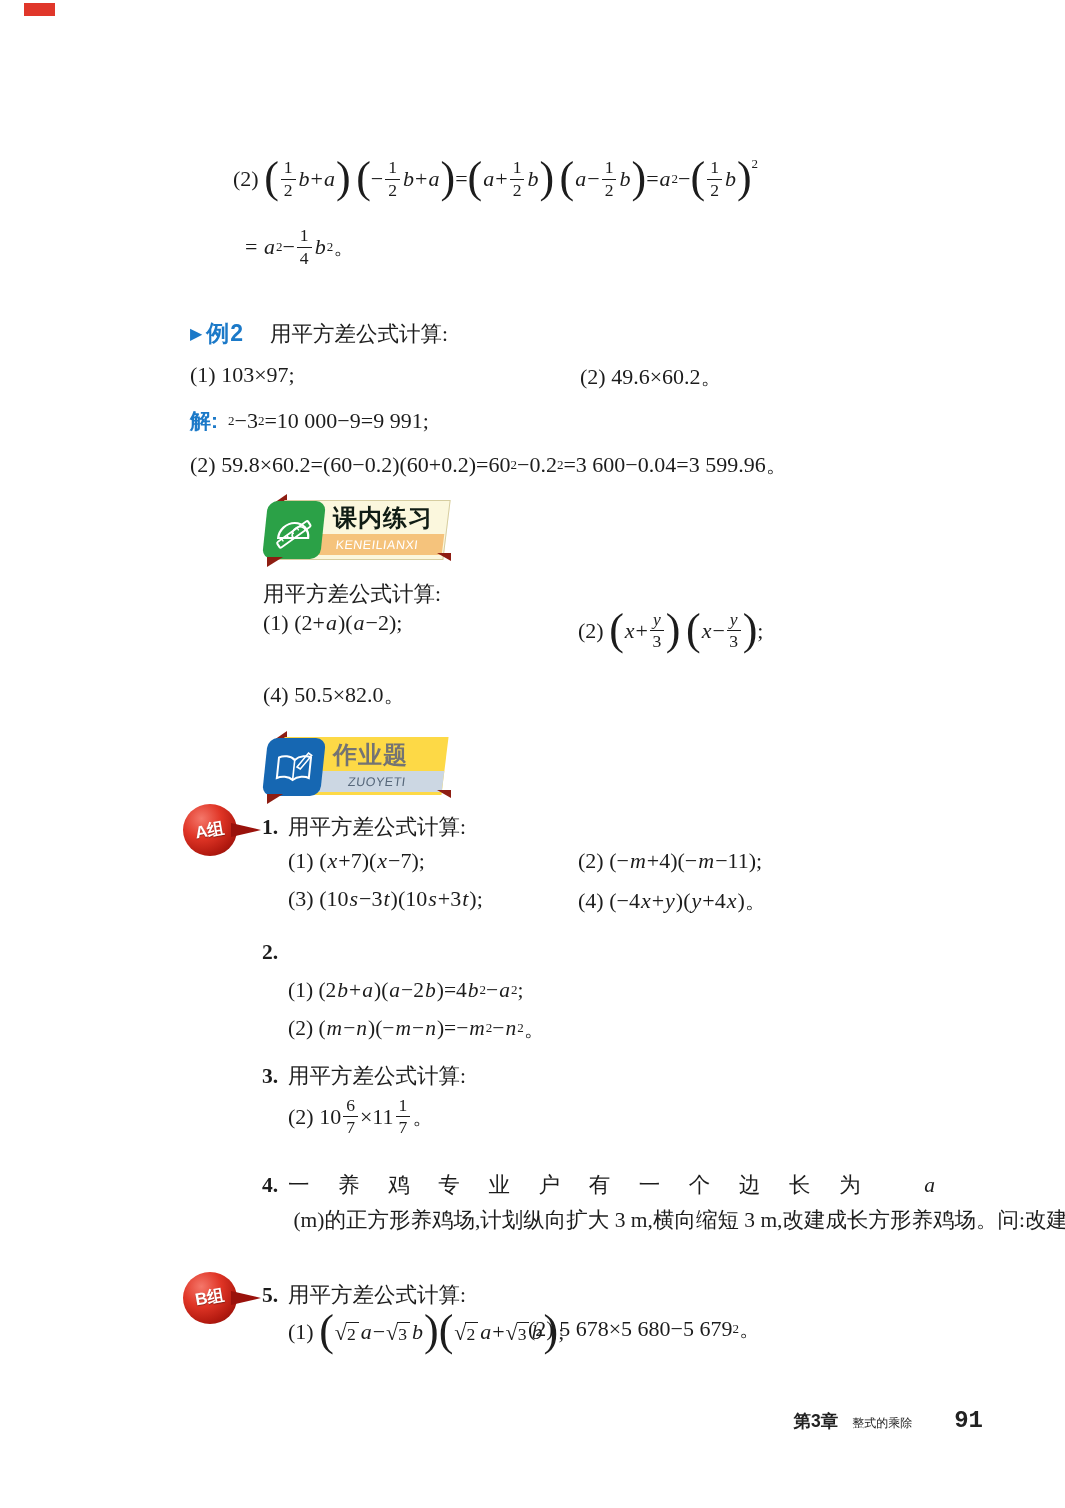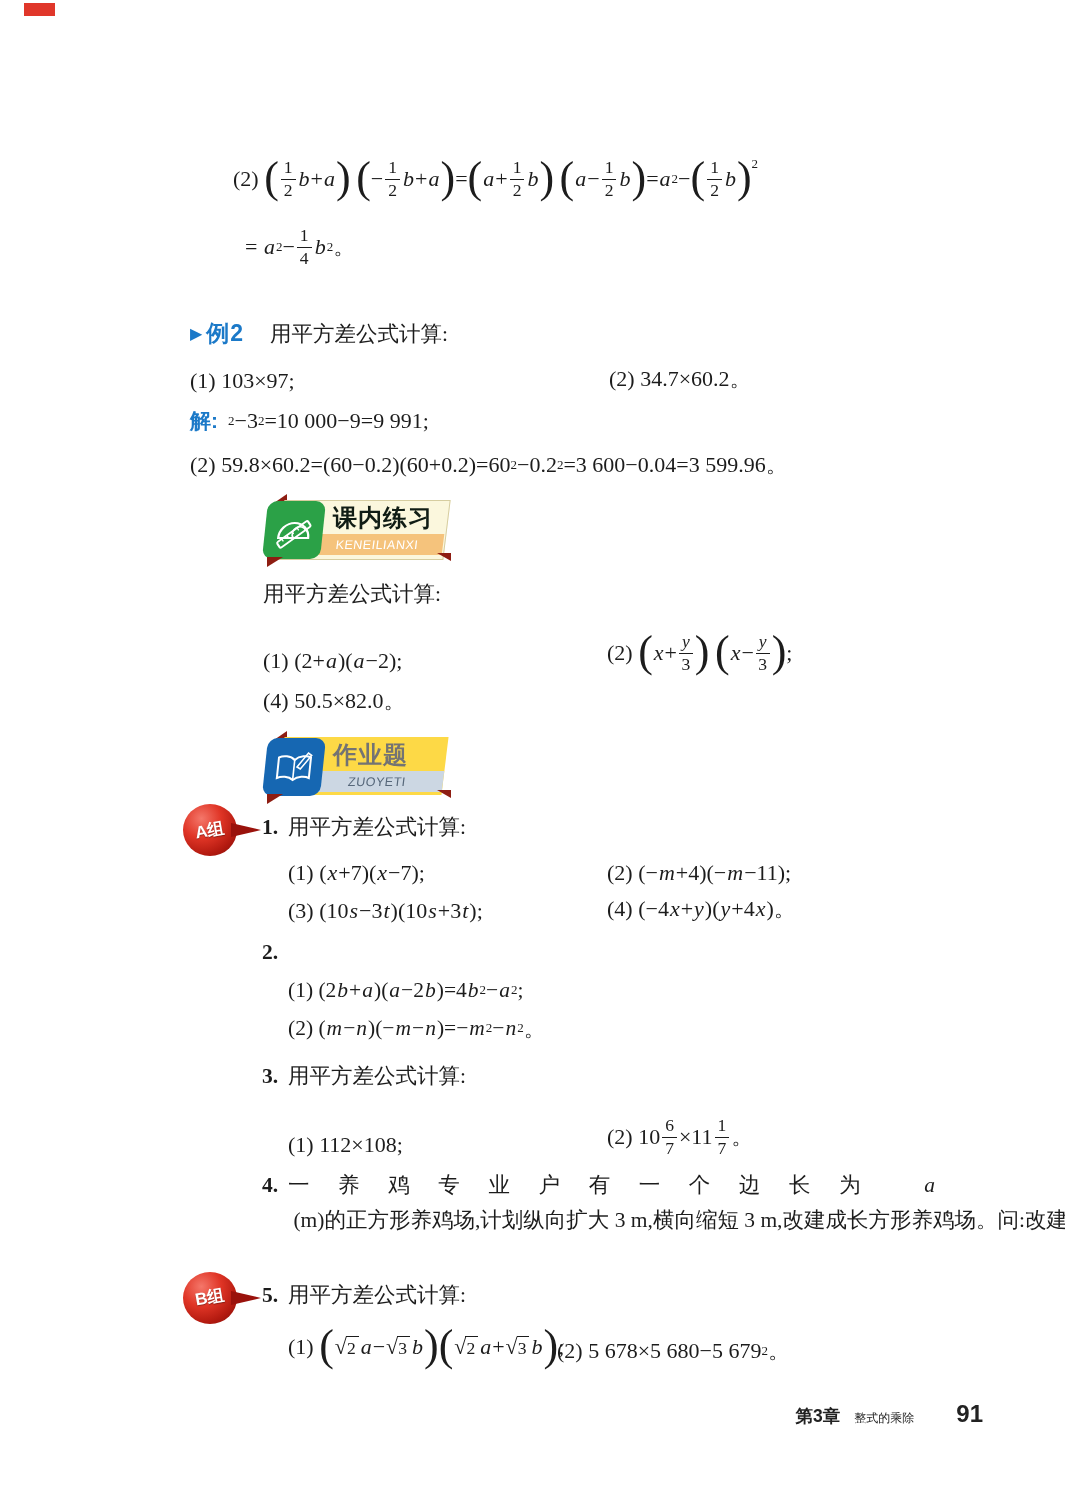--- a/index.html
+++ b/index.html
@@ -32,21 +32,21 @@
   
   .derivation{margin-top:140px;}
   .deriv-l1{margin-left:43px;min-height:78px;}
   .deriv-l2{margin-left:55px;min-height:58px;margin-top:0px;}
 
   
   .ex-header{margin-top:42px;display:flex;align-items:center;font-size:22px;}
   .ex-marker{color:#1b79c8;font-size:16px;margin-right:4px;}
   .ex-label{color:#1b79c8;font-weight:bold;font-family:"Liberation Sans","DejaVu Sans",sans-serif;font-size:23px;letter-spacing:1px;}
   .ex-prompt{margin-left:26px;font-size:21.5px;}
-  .pair{display:flex;align-items:flex-end;font-size:21.5px;gap:29px;}
+  .pair{display:flex;align-items:flex-start;font-size:21.5px;}
   .pair .c1{width:var(--lw);flex:0 0 var(--lw);}
   .ex-items{margin-top:13px;--lw:390px;min-height:32px;}
   .sol-line{margin-top:11px;display:flex;align-items:center;font-size:21.5px;min-height:32px;}
   .sol-label{color:#1b79c8;font-weight:bold;font-family:"Liberation Sans","DejaVu Sans",sans-serif;font-size:21px;margin-right:10px;}
   .sol2{margin-top:12px;text-align:center;}
 
   
   .badge{position:relative;height:70px;width:190px;margin-left:75px;}
   .badge .plate{position:absolute;left:16px;top:3px;width:164px;height:58px;transform:skewX(-7deg);}
   .badge.green .plate{background:#fbf7dd;border:1px solid #d6cda0;}
@@ -95,24 +95,24 @@
   .balloon{position:absolute;left:-79px;top:-8px;width:56px;height:54px;}
   .balloon .ball{position:absolute;left:0;top:0;width:54px;height:52px;border-radius:50%;
     background:radial-gradient(circle at 34% 28%,#f4776a 0%,#e03526 38%,#b31a10 70%,#7c0b06 100%);
     display:flex;align-items:center;justify-content:center;}
   .balloon .ball span{color:#ffffff;font-family:"Liberation Sans","DejaVu Sans",sans-serif;
     font-weight:bold;font-size:17px;transform:rotate(-10deg);text-shadow:0 1px 1px rgba(0,0,0,.35);}
   .balloon .tail{position:absolute;left:48px;top:19px;width:0;height:0;
     border-top:7px solid transparent;border-bottom:7px solid transparent;border-left:30px solid #9a120c;}
 
   
-  .footer{position:absolute;right:82px;bottom:80px;display:flex;align-items:baseline;color:#222222;}
+  .footer{position:absolute;right:82px;bottom:74px;display:flex;align-items:baseline;color:#222222;}
   .f-chapter{font-family:"Liberation Sans","DejaVu Sans",sans-serif;font-weight:bold;font-size:17.5px;}
   .f-section{font-family:"Liberation Sans","DejaVu Sans",sans-serif;font-size:12px;margin-left:14px;}
-  .f-page{font-family:Liberation Sans, sans-serif;font-weight:bold;font-size:24px;margin-left:42px;}
+  .f-page{font-family:Liberation Mono, monospace;font-weight:bold;font-size:24px;margin-left:42px;}
   svg{display:block;}
 </style>
 </head>
 <body>
 
 <div class="page">
   <div class="corner-mark"></div>
 
   <div class="content">
 
@@ -190,21 +190,21 @@
     <div class="ex-header">
       <span class="ex-marker">▶</span>
       <span class="ex-label">例2</span>
       <span class="ex-prompt">用平方差公式计算:</span>
     </div>
     <div class="pair ex-items">
       <span class="c1 mathline">
           <span class="mt">(1) 103×97;</span>
         </span>
       <span class="mathline">
-          <span class="mt">(2) 34.7×60.2。</span>
+          <span class="mt">(2) 49.6×60.2。</span>
         </span>
     </div>
     <div class="sol-line">
       <span class="sol-label">解:</span>
       <span class="mathline">
           <sup class="msup">2</sup>
           <span class="mt">−3</span>
           <sup class="msup">2</sup>
           <span class="mt">=10 000−9=9 991;</span>
         </span>
@@ -388,23 +388,20 @@
       </div>
     </div>
 
     <div class="problem p3">
       <div class="p-header">
         <span class="p-no">3.</span>
         <span class="p-text">用平方差公式计算:</span>
       </div>
       <div class="p-items">
         <div class="pair r1">
-          <span class="c1 mathline">
-              <span class="mt">(1) 112×108;</span>
-            </span>
           <span class="mathline">
               <span class="mt">(2) 10</span>
               <span class="mfrac">
                 <span class="mnum">6</span>
                 <span class="mden">7</span>
               </span>
               <span class="mt">×11</span>
               <span class="mfrac">
                 <span class="mnum">1</span>
                 <span class="mden">7</span>

